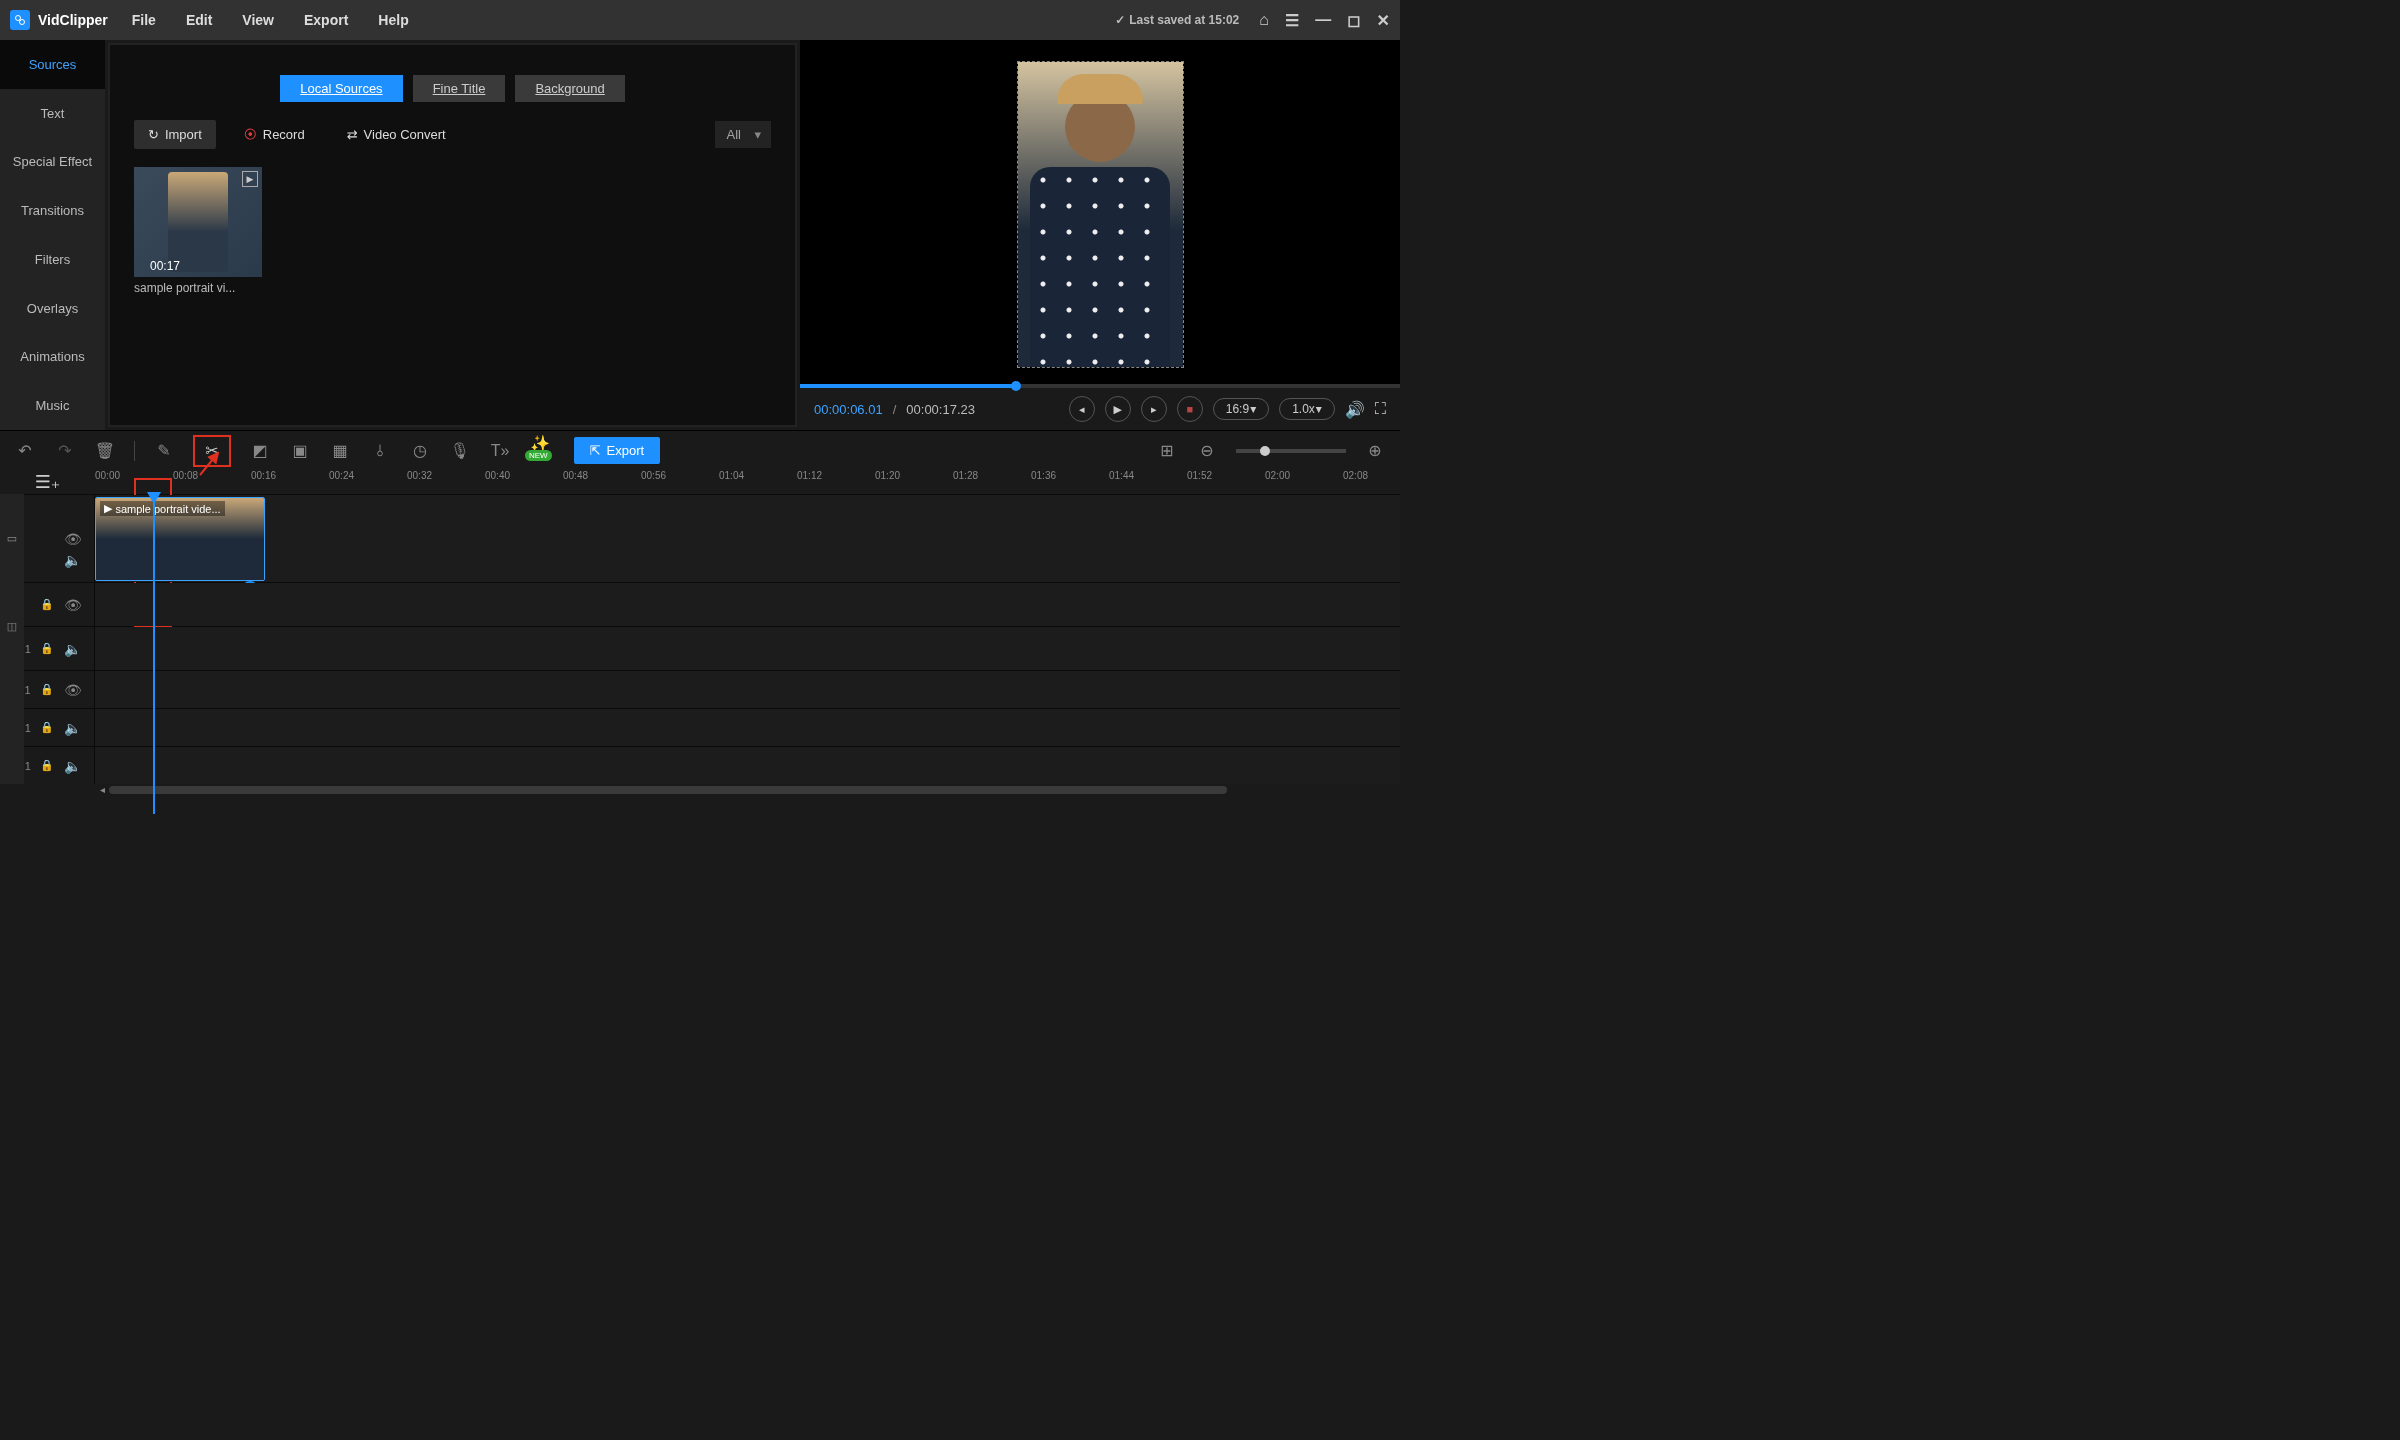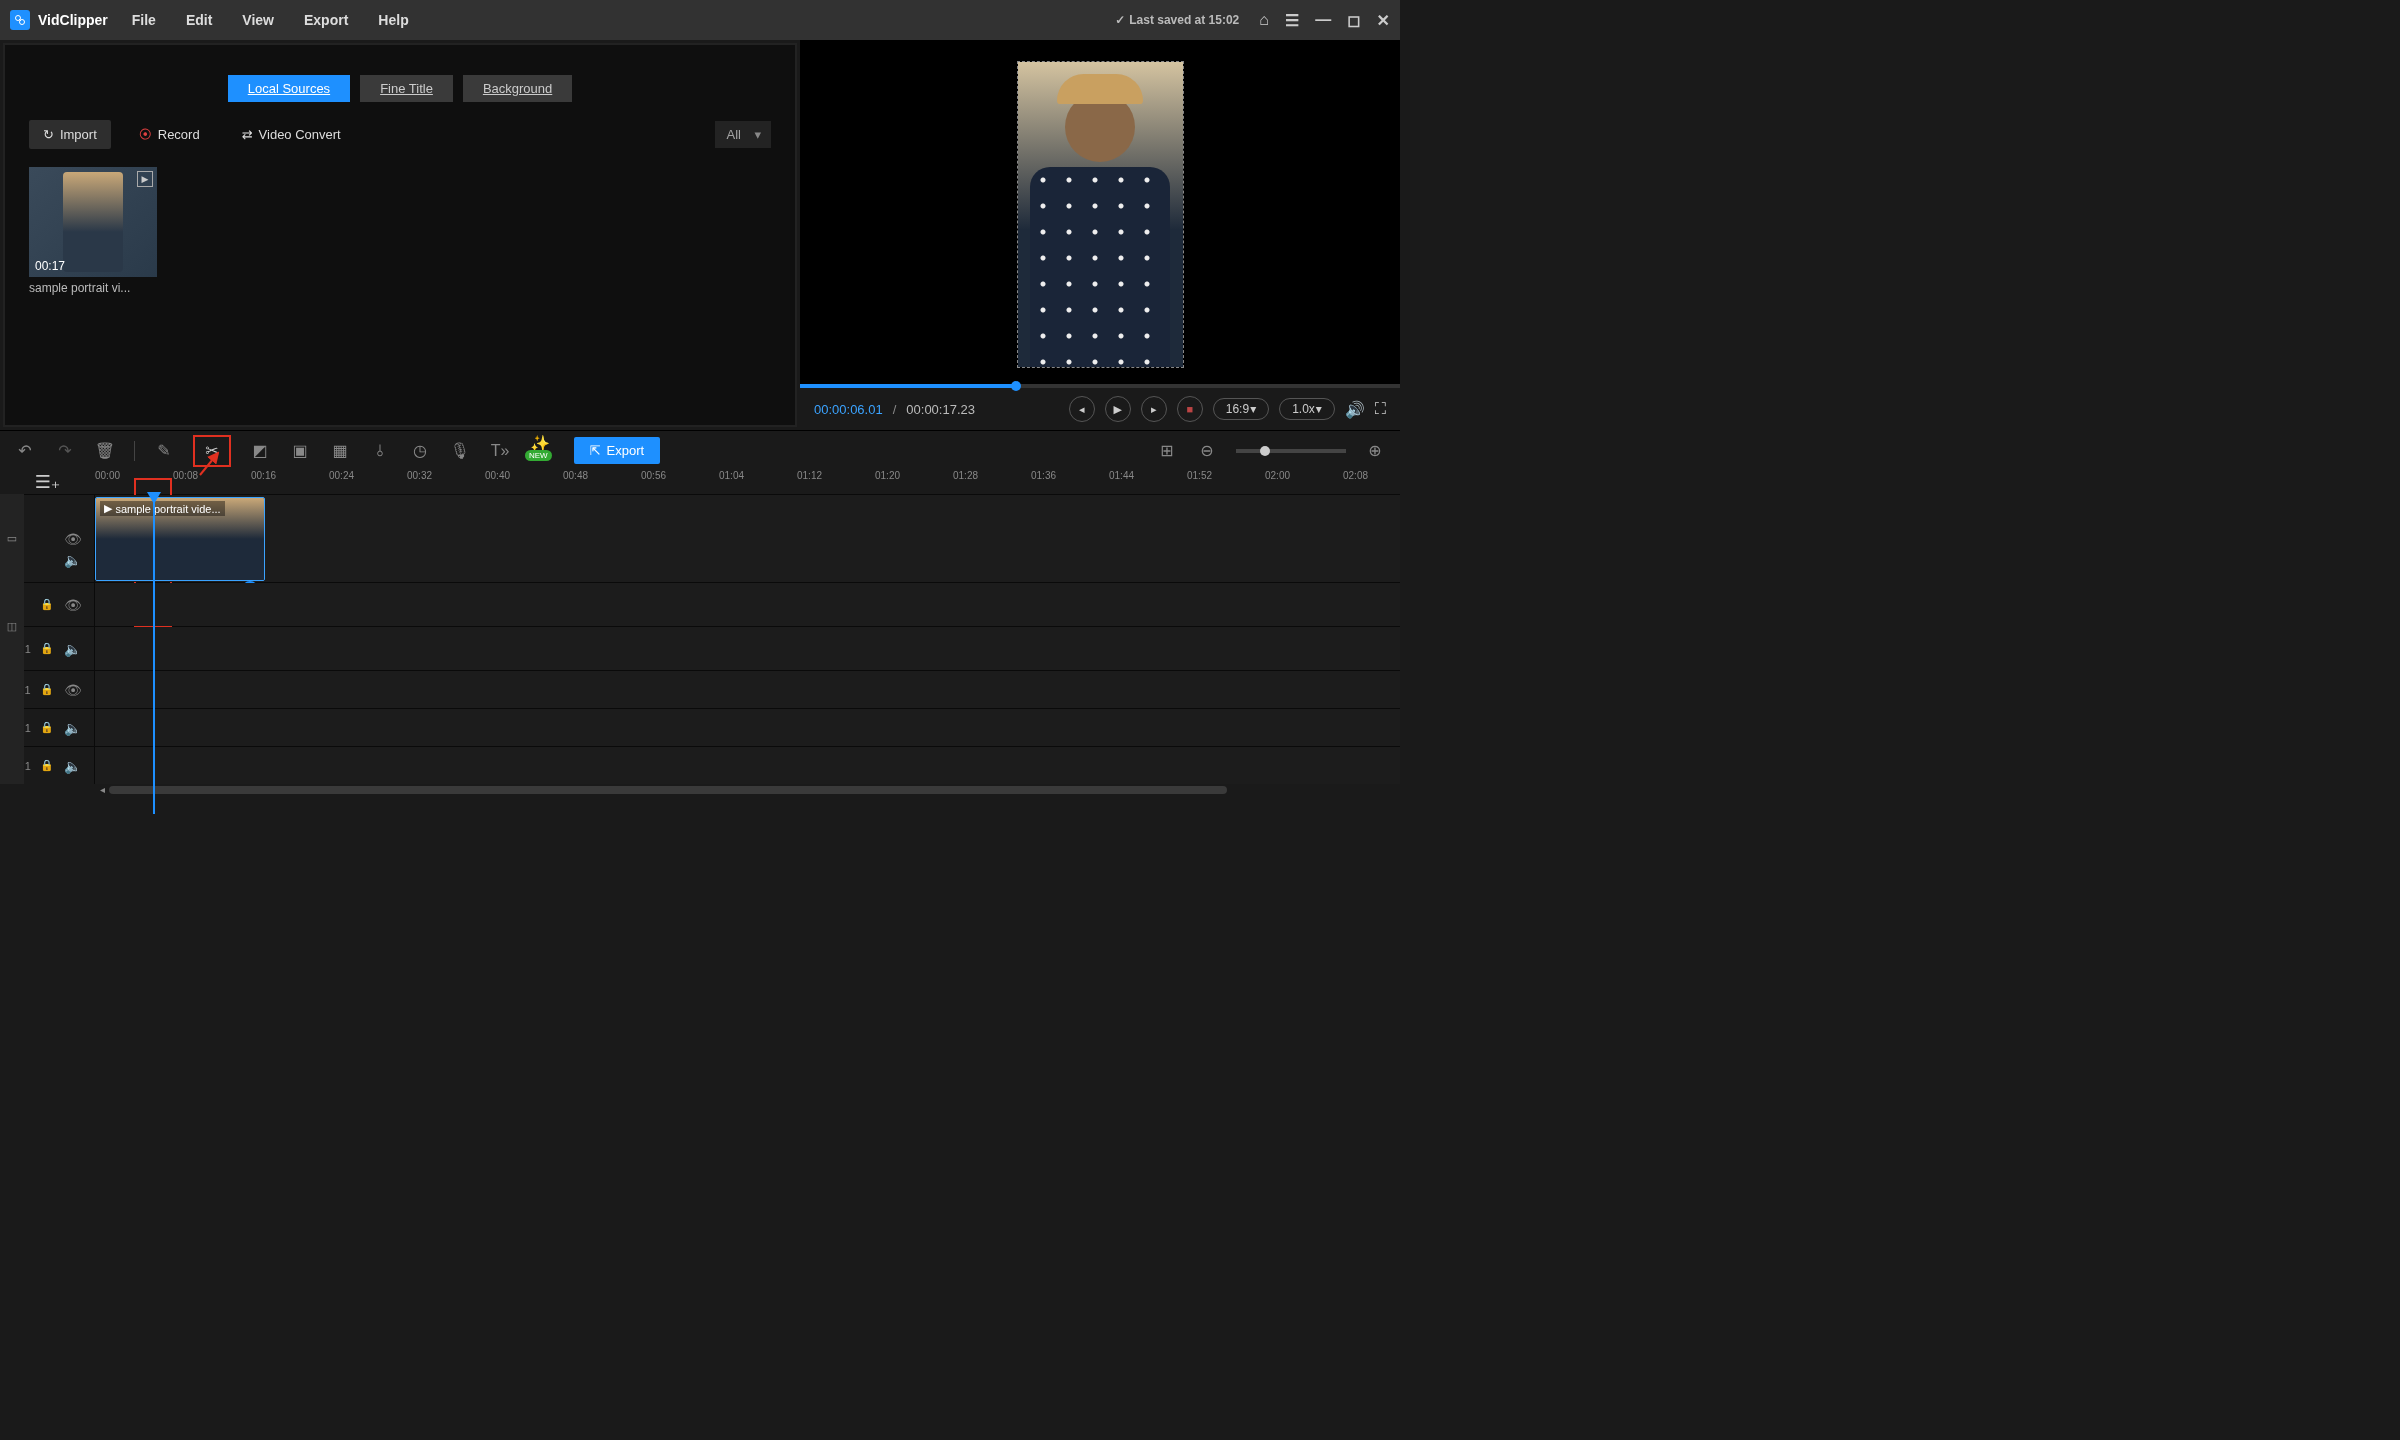--- a/index.html
+++ b/index.html
@@ -32,21 +32,21 @@
 .subtab + .subtab { margin-left: 10px; }
 .panel-tools { display:flex; align-items:center; padding: 18px 24px; gap:14px; }
 .pbtn { display:flex; align-items:center; gap:6px; padding:7px 14px; background:#2e2e2e; border-radius:2px; color:#ddd; font-size:13px; cursor:pointer; }
 .pbtn.flat { background:transparent; }
 .panel-tools .spacer{flex:1;}
 .filter-select { background:#232323; padding:6px 30px 6px 12px; color:#a3a3a3; position:relative; cursor:pointer;}
 .filter-select:after{content:"▾"; position:absolute; right:10px; color:#888;}
 .media-grid { padding: 0 24px; }
 .media-thumb { width:128px; display:inline-block; }
 .thumb-img { width:128px; height:110px; background: linear-gradient(135deg,#3a4a5a 0%,#2a3a4a 100%); position:relative; display:flex; align-items:center; justify-content:center; }
-.thumb-img .dur { position:absolute; bottom:4px; left:6px; font-size:12px; color:#fff; }
+.thumb-img .dur { position:absolute; bottom:4px; left:16px; font-size:12px; color:#fff; }
 .thumb-img .play { position:absolute; top:4px; right:4px; width:16px; height:16px; border:1px solid #aaa; font-size:9px; display:flex; align-items:center; justify-content:center;}
 .thumb-person { width:60px; height:100px; background:linear-gradient(180deg,#c9a878 0%, #2a3848 60%); border-radius:4px; }
 .thumb-label { font-size:12px; color:#bbb; margin-top:4px; white-space:nowrap; overflow:hidden; text-overflow:ellipsis;}
 
 
 .preview-wrap { width: 600px; display:flex; flex-direction:column; }
 .preview { flex:1; background:#000; position:relative; display:flex; align-items:center; justify-content:center; }
 .preview-frame { width:165px; height:305px; background:linear-gradient(180deg,#d4c3a0 0%,#1e2a3a 55%,#1e2a3a 100%); outline:1px dashed #888; position:relative; overflow:hidden; }
 .preview-face{ width:70px; height:70px; background:#8a6848; border-radius:50%; margin:30px auto 0; position:relative;}
 .preview-hair{ width:86px; height:30px; background:#c9a060; border-radius:40px 40px 5px 5px; position:absolute; top:-18px; left:-8px;}
@@ -128,20 +128,30 @@
   <div class="win-ctrls">
     <span>⌂</span>
     <span>☰</span>
     <span>—</span>
     <span>◻</span>
     <span>✕</span>
   </div>
 </div>
 
 <div class="mainrow">
+  <div class="sidebar">
+    <div class="sidebar-item active">Sources</div>
+    <div class="sidebar-item">Text</div>
+    <div class="sidebar-item">Special Effect</div>
+    <div class="sidebar-item">Transitions</div>
+    <div class="sidebar-item">Filters</div>
+    <div class="sidebar-item">Overlays</div>
+    <div class="sidebar-item">Animations</div>
+    <div class="sidebar-item">Music</div>
+  </div>
 
   <div class="panel">
     <div class="subtabs">
       <div class="subtab active">Local Sources</div>
       <div class="subtab">Fine Title</div>
       <div class="subtab">Background</div>
     </div>
     <div class="panel-tools">
       <div class="pbtn">
         <span>↻</span>

